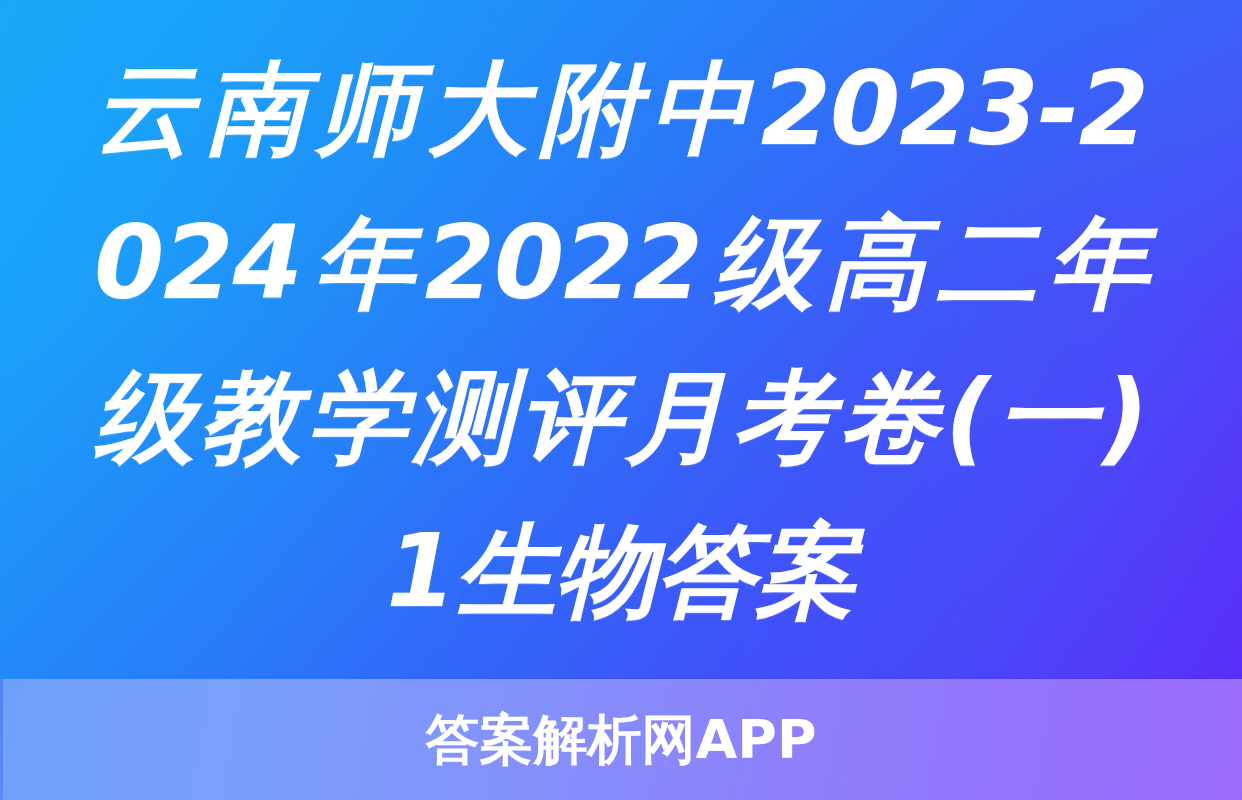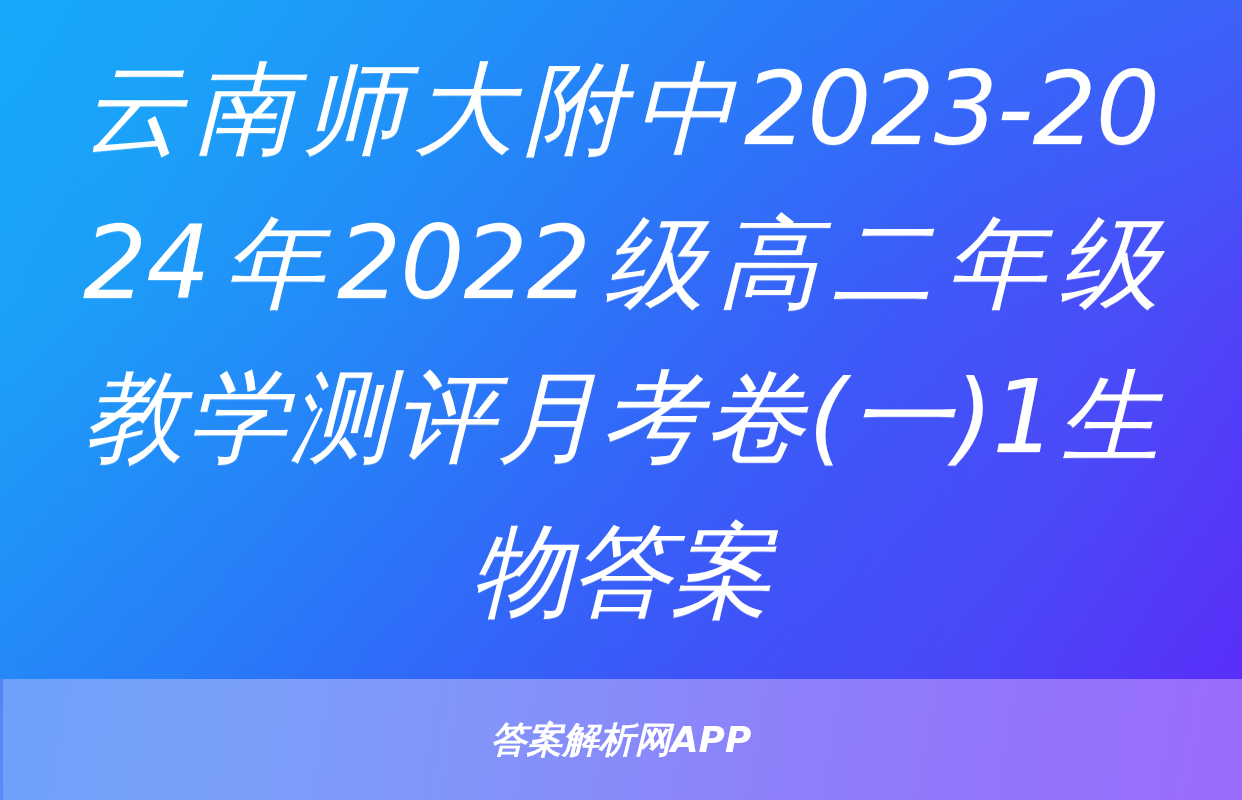--- a/index.html
+++ b/index.html
@@ -58,24 +58,24 @@
     top: 0;
     width: 1242px;
     height: 679px;
     display: flex;
     flex-direction: column;
     justify-content: center;
     box-sizing: border-box;
     padding: 0 78px;
   }
   #headline {
-    margin: 5px;
+    margin: 16px;
     color: #ffffff;
     font-family: "DejaVu Sans", "Liberation Sans", sans-serif;
-    font-weight: 400;
+    font-weight: 700;
     font-style: italic;
     font-size: 101px;
     line-height: 154px;
     letter-spacing: -1px;
     text-align: justify;
     text-align-last: center;
     word-break: break-all;
     white-space: normal;
     text-shadow: 0 1px 0 rgba(255,255,255,0.18);
   }
@@ -105,22 +105,21 @@
     top: 679px;
     width: 3px;
     height: 121px;
     background: linear-gradient(180deg, #4E86F4, #5E8AF6);
     pointer-events: none;
   }
   #footer-text {
     color: #ffffff;
     font-family: "DejaVu Sans", "Liberation Sans", sans-serif;
     font-weight: 700;
-    font-style: italic;
-    font-size: 36px;
+    font-size: 54px;
     letter-spacing: 0px;
     line-height: 1;
     white-space: nowrap;
   }
 </style>
 </head>
 <body>
 
 <div id="poster">
 

